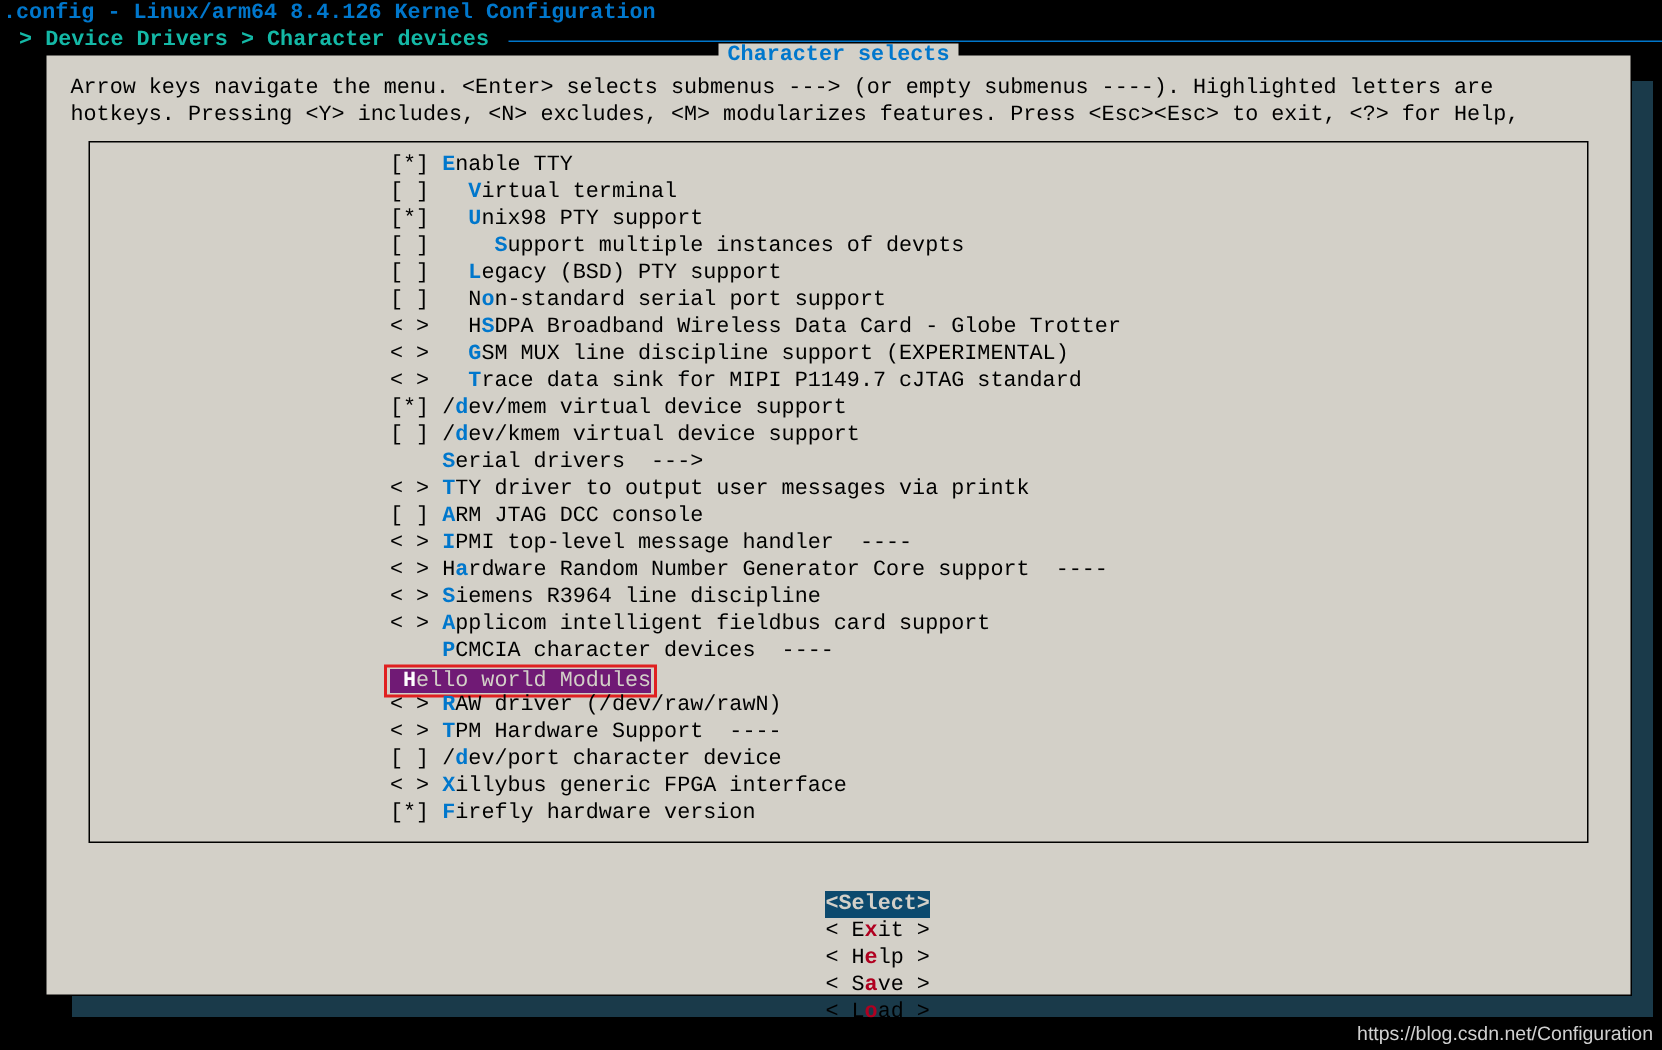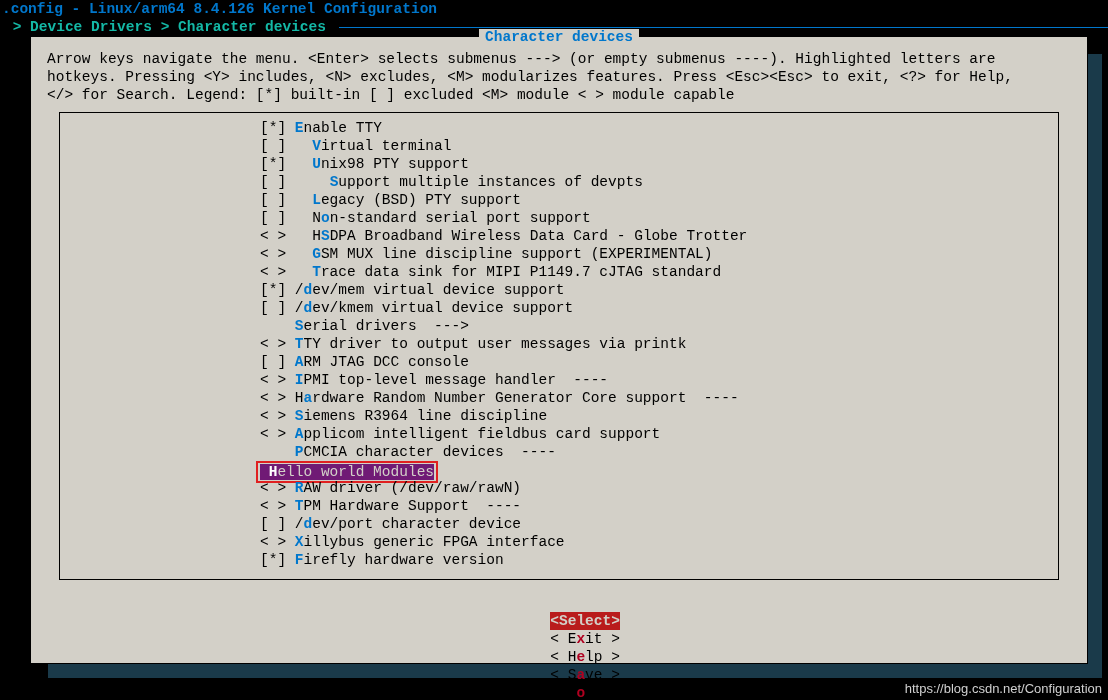--- a/index.html
+++ b/index.html
@@ -111,21 +111,21 @@
 .buttons {
   text-align: center;
   padding: 14px 0 0 0;
   white-space: pre;
 }
 .btn {
   display: inline-block;
   margin: 0 14px;
 }
 .btn-selected {
-  background: #b91c1c;
+  background: #0c4a6e;
   color: #d3d0c8;
   font-weight: bold;
 }
 .btn .hk { color: #b00020; font-weight: bold; }
 .watermark {
   position: absolute;
   bottom: 2px;
   right: 6px;
   color: #d0d0d0;
   font-family: Arial, sans-serif;
@@ -139,25 +139,24 @@
   <div class="title-bar">.config - Linux/arm64 8.4.126 Kernel Configuration</div>
   <div class="breadcrumb-row">
     <span class="bc"> &gt; Device Drivers &gt; Character devices </span>
     <span class="dash"></span>
   </div>
 
   <div class="shadow shadow-right"></div>
   <div class="shadow shadow-bottom"></div>
 
   <div class="panel">
-    <div class="panel-title-row"><span>Character devices</span></div>
+    <div class="panel-title-row"><span>Character selects</span></div>
     <div class="help-text">
       <div>Arrow keys navigate the menu.  &lt;Enter&gt; selects submenus ---&gt; (or empty submenus ----).  Highlighted letters are</div>
       <div>hotkeys.  Pressing &lt;Y&gt; includes, &lt;N&gt; excludes, &lt;M&gt; modularizes features.  Press &lt;Esc&gt;&lt;Esc&gt; to exit, &lt;?&gt; for Help,</div>
-      <div>&lt;/&gt; for Search.  Legend: [*] built-in  [ ] excluded  &lt;M&gt; module  &lt; &gt; module capable</div>
     </div>
     <div class="menu-box" id="menu-list">
         <div class="menu-item">[*] <span class="hk">E</span>nable TTY</div>
         <div class="menu-item">[ ]   <span class="hk">V</span>irtual terminal</div>
         <div class="menu-item">[*]   <span class="hk">U</span>nix98 PTY support</div>
         <div class="menu-item">[ ]     <span class="hk">S</span>upport multiple instances of devpts</div>
         <div class="menu-item">[ ]   <span class="hk">L</span>egacy (BSD) PTY support</div>
         <div class="menu-item">[ ]   N<span class="hk">o</span>n-standard serial port support</div>
         <div class="menu-item">&lt; &gt;   H<span class="hk">S</span>DPA Broadband Wireless Data Card - Globe Trotter</div>
         <div class="menu-item">&lt; &gt;   <span class="hk">G</span>SM MUX line discipline support (EXPERIMENTAL)</div>

